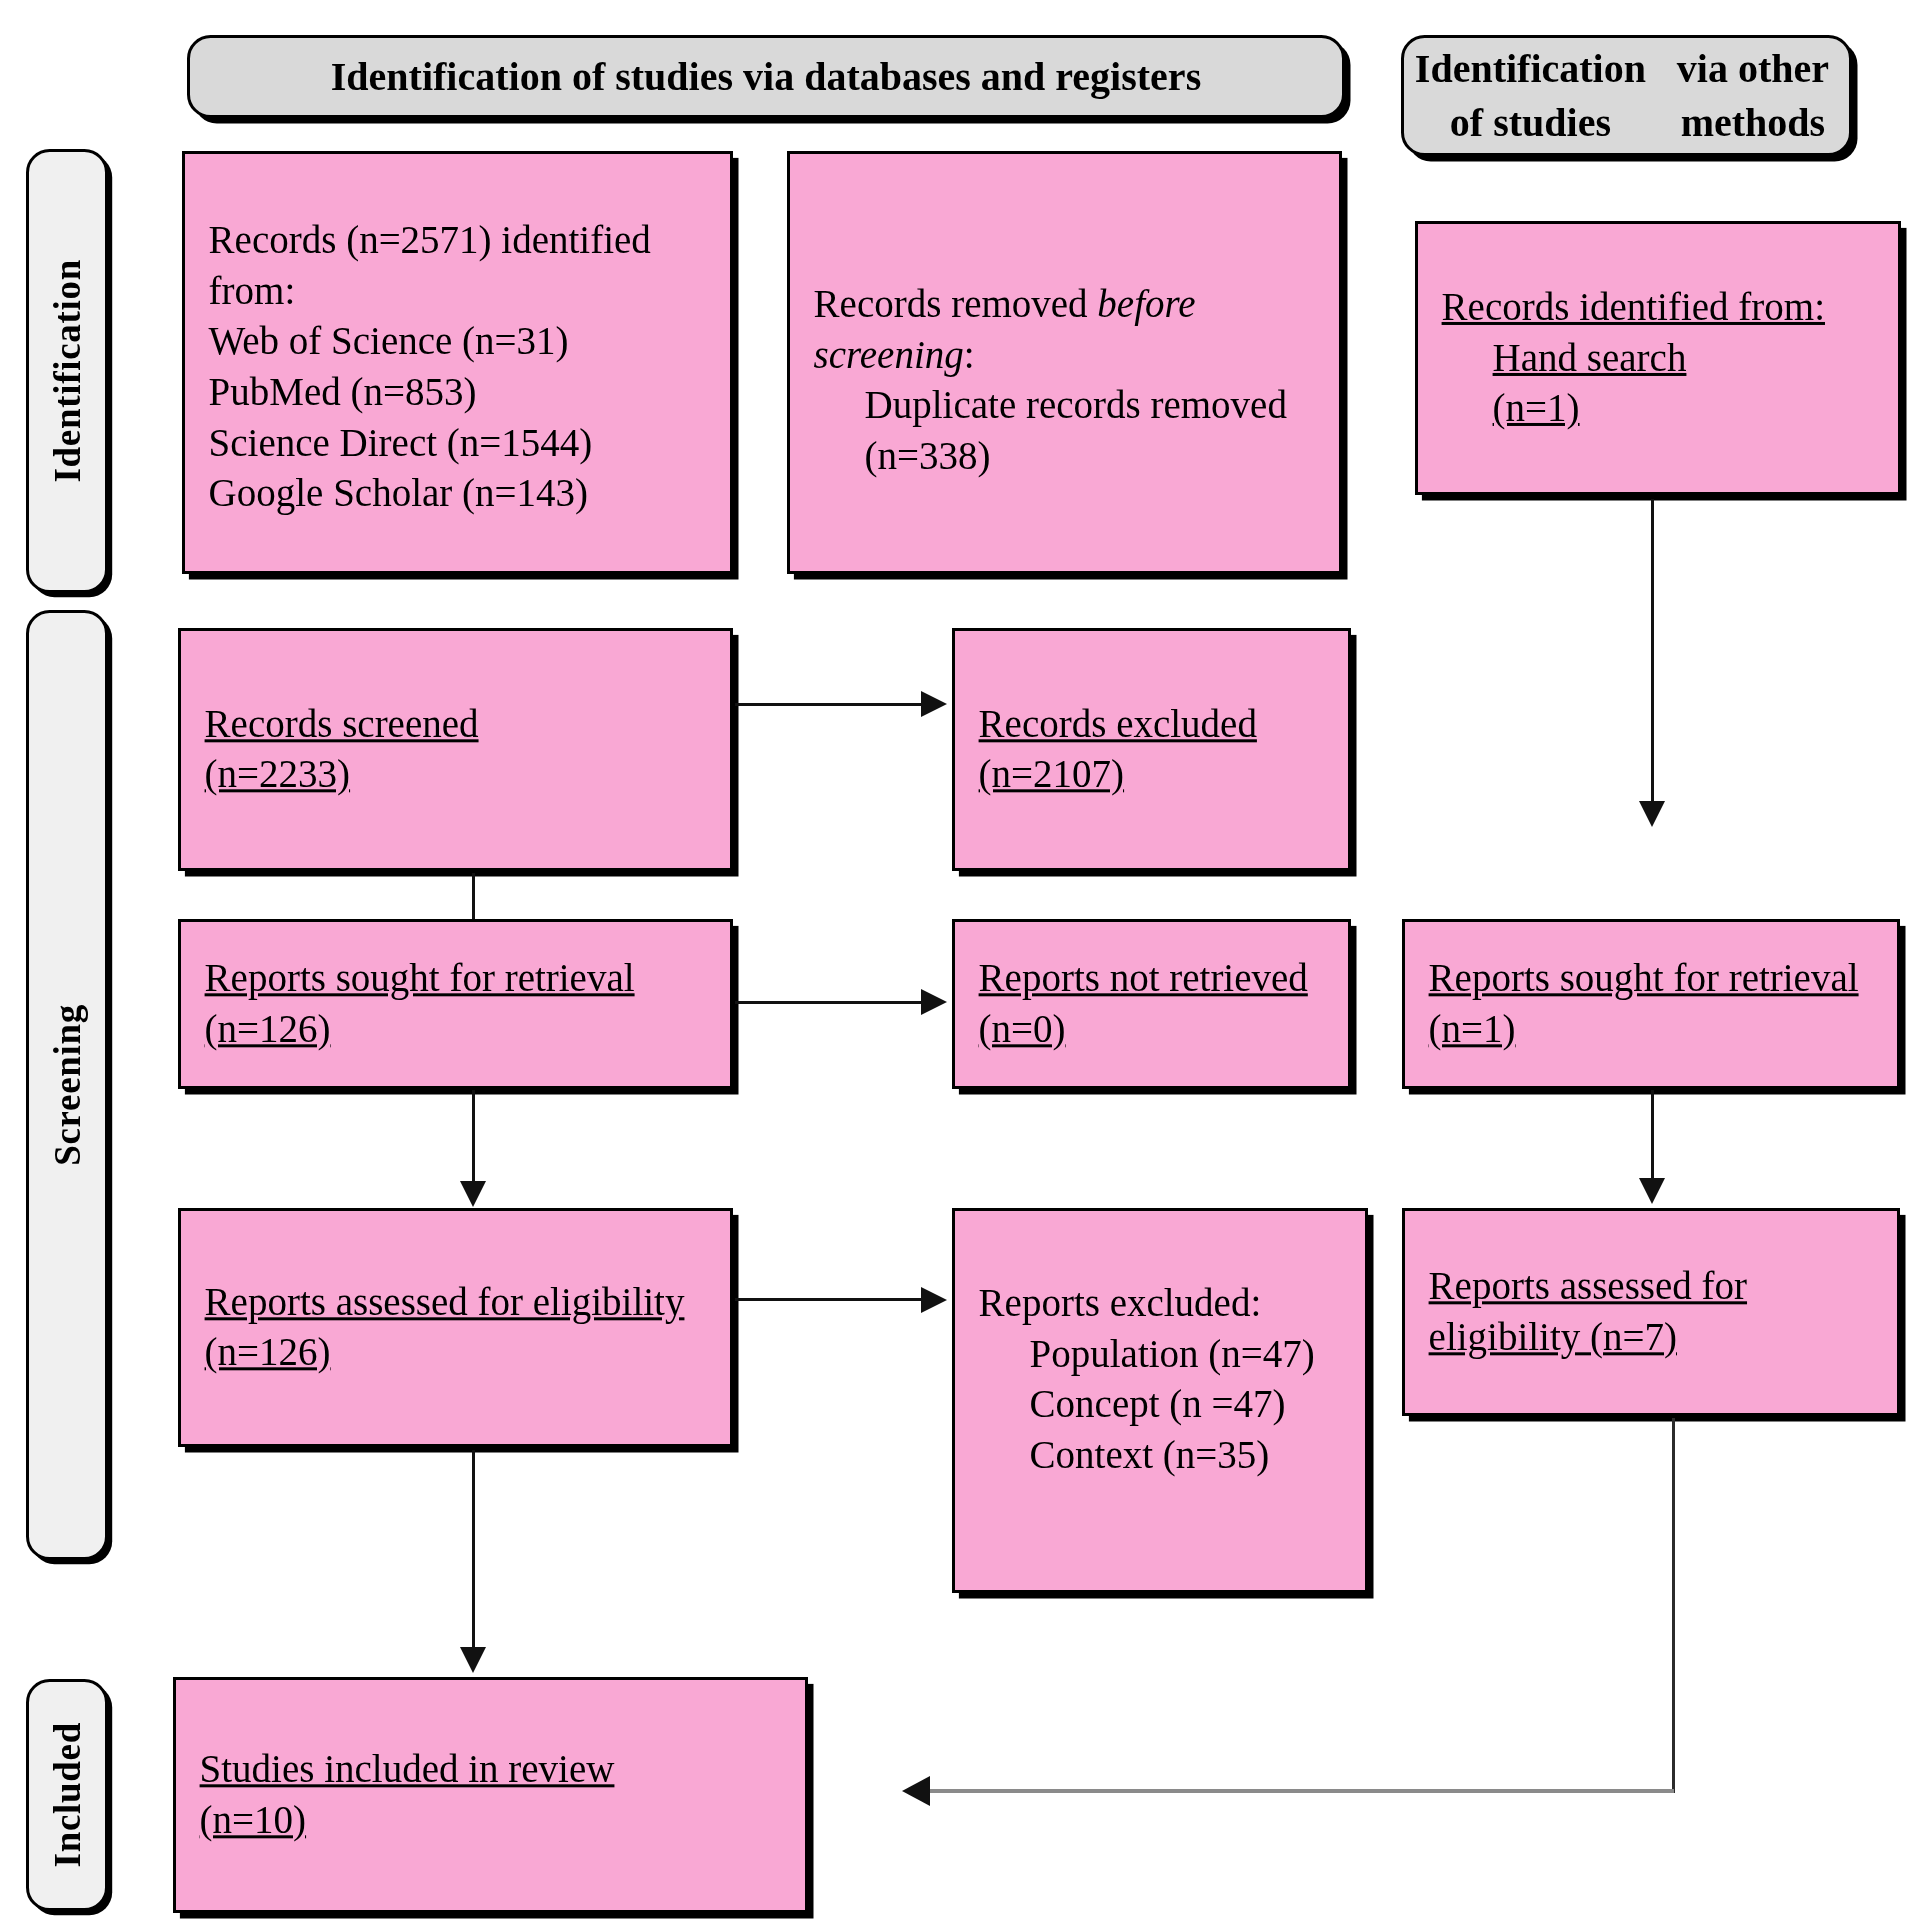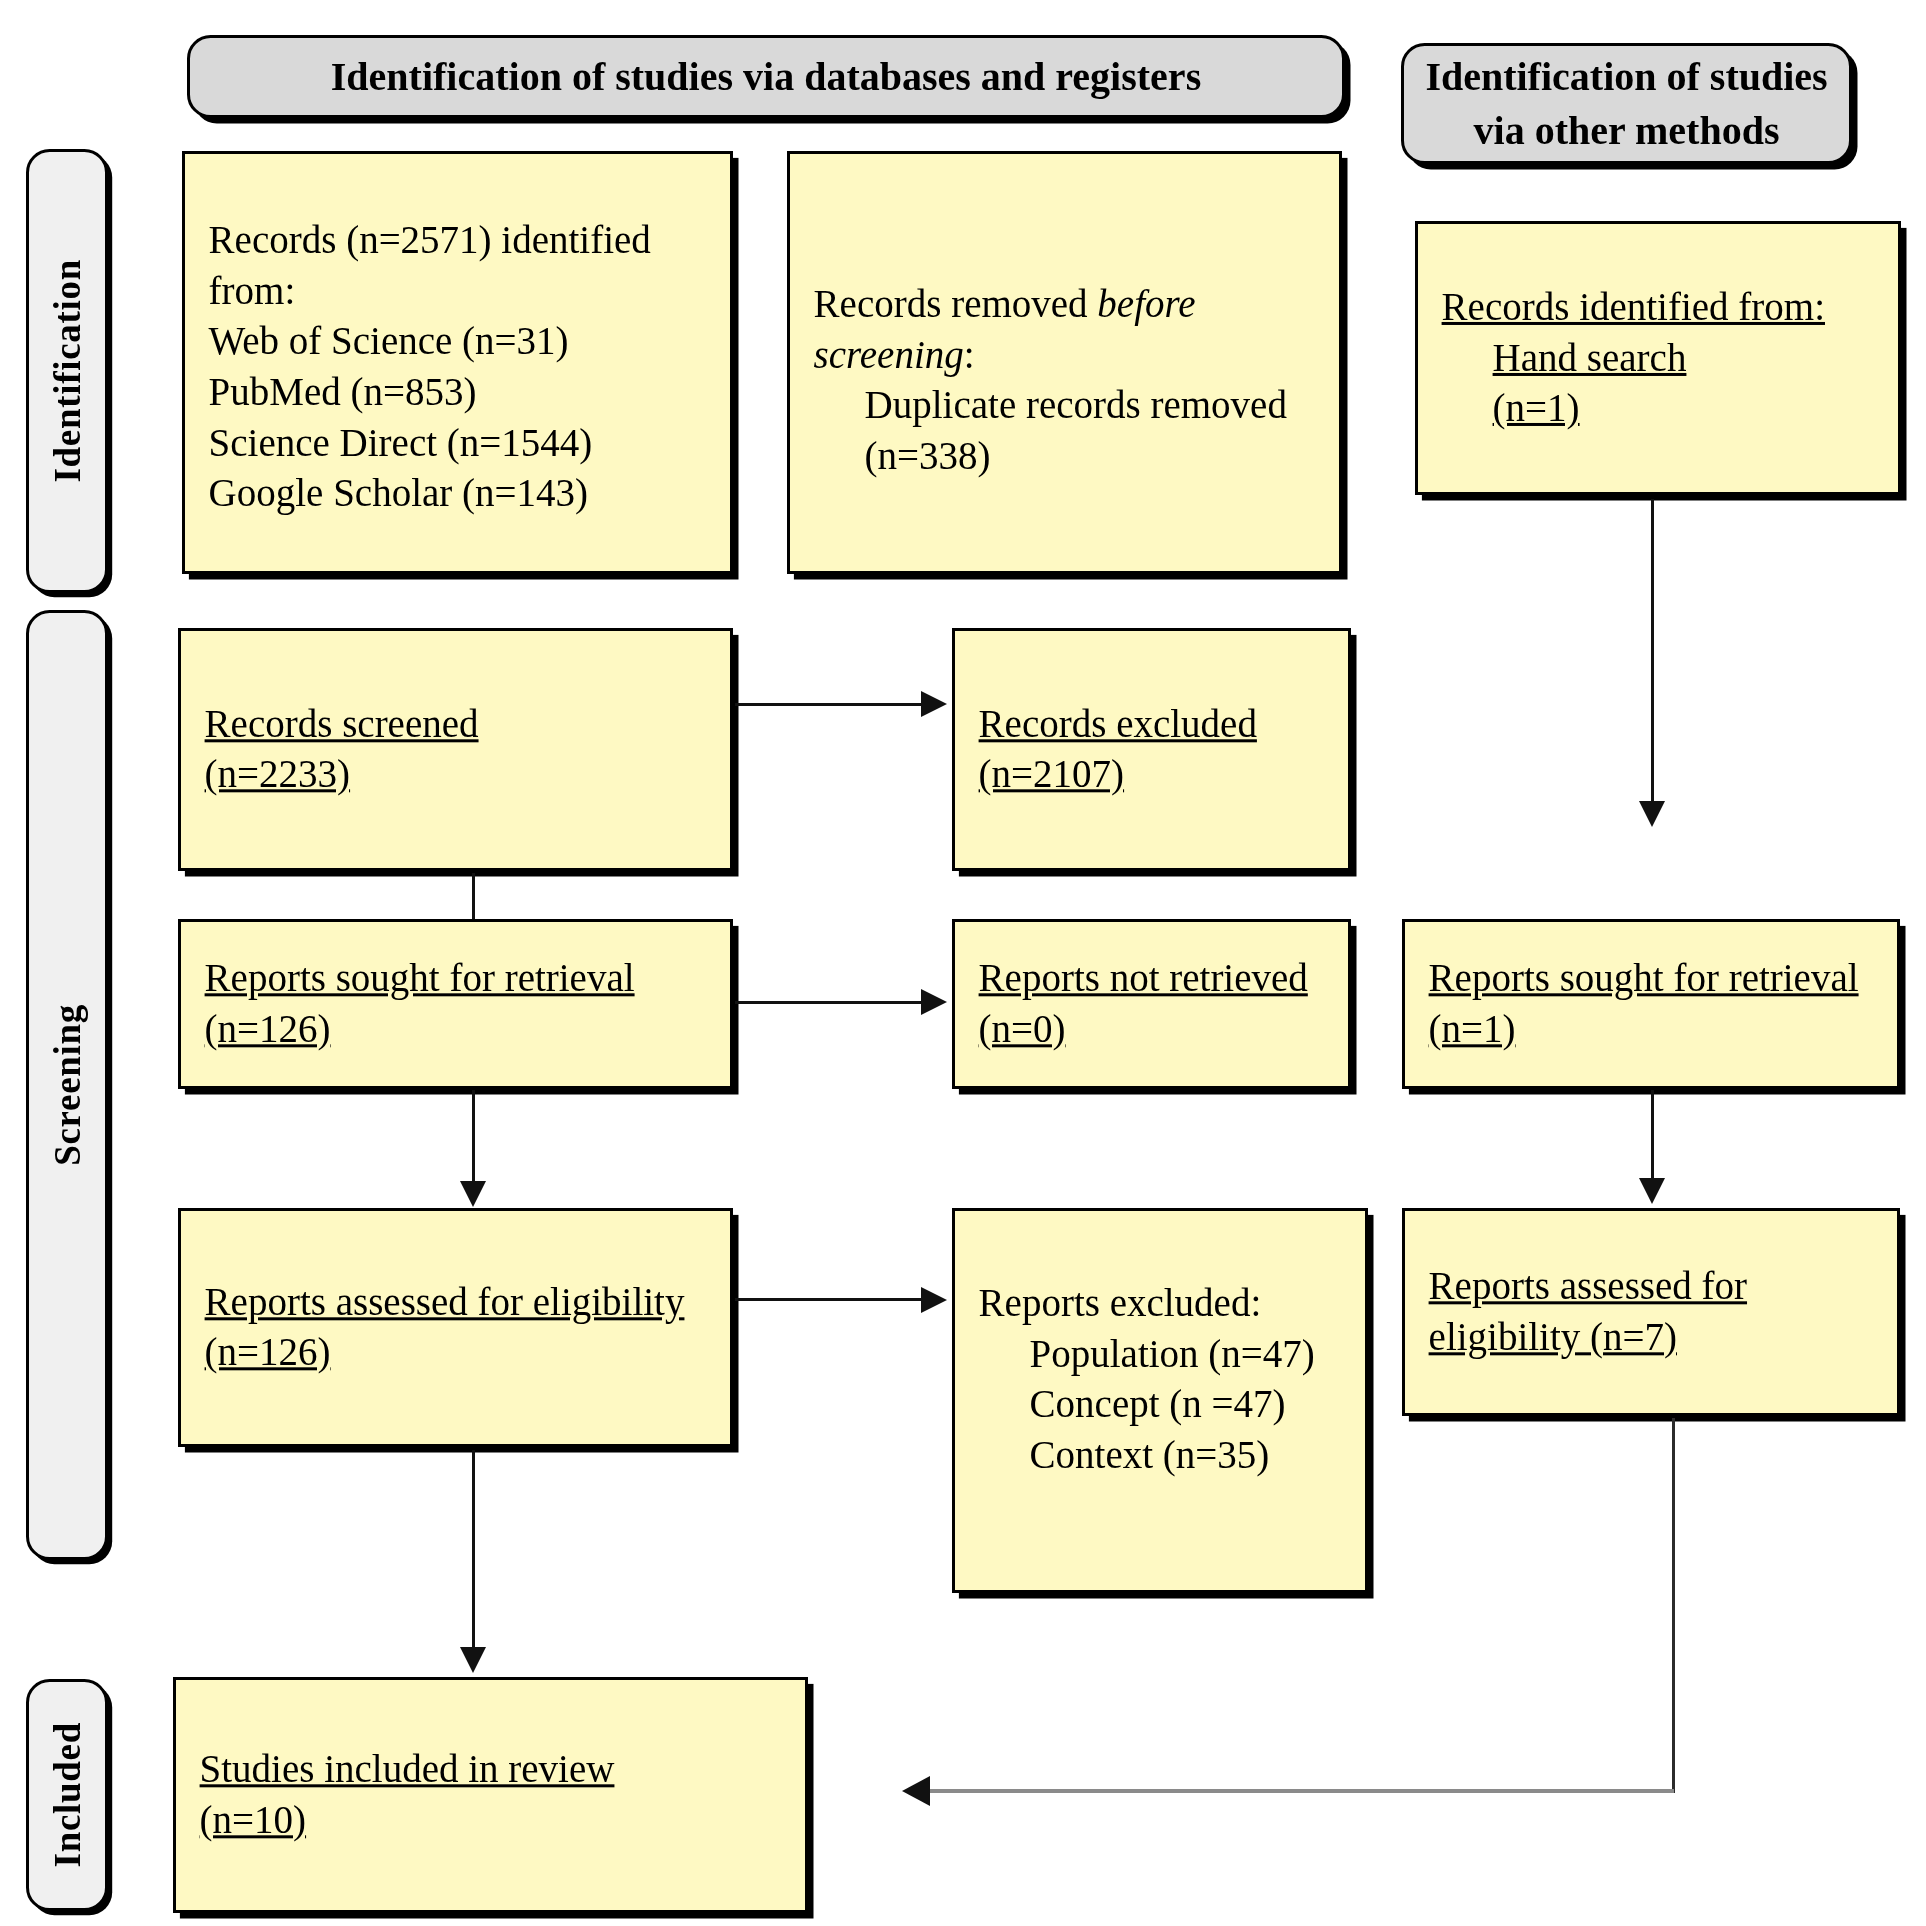--- a/index.html
+++ b/index.html
@@ -15,21 +15,21 @@
     width: 1926px;
     height: 1926px;
     background: #ffffff;
     overflow: hidden;
   }
 
   
   .box {
     position: absolute;
     box-sizing: border-box;
-    background: #fef9c3;
+    background: #f9a8d4;
     border: 3.5px solid #000000;
     box-shadow: 6.2px 6.2px 0 -0.7px #000000;
     padding: 0;
   }
   .box .body {
     position: absolute;
     left: 23.6px;
     right: 12.5px;
     font-size: 39px;
     line-height: 1.30;
@@ -142,21 +142,21 @@
   </div>
 
   <div class="rail" style="left:26px; top:1679px; width:82px; height:232px;">
     <span>Included</span>
   </div>
 
   <div class="pill" style="left:187px; top:35px; width:1158px; height:83px;">
     <span>Identification of studies via databases and registers</span>
   </div>
 
-  <div class="pill" style="left:1401px; top:43px; width:451px; height:121px; flex-direction:column;">
+  <div class="pill" style="left:1401px; top:35px; width:451px; height:121px; flex-direction:row;">
     <span>Identification of studies</span>
     <span>via other methods</span>
   </div>
 
   <div class="box" style="left:182px; top:151px; width:551px; height:423px;">
     <div class="body" style="top:61px;">
       <div>Records (n=2571) identified</div>
       <div>from:</div>
       <div>Web of Science (n=31)</div>
       <div>PubMed (n=853)</div>

